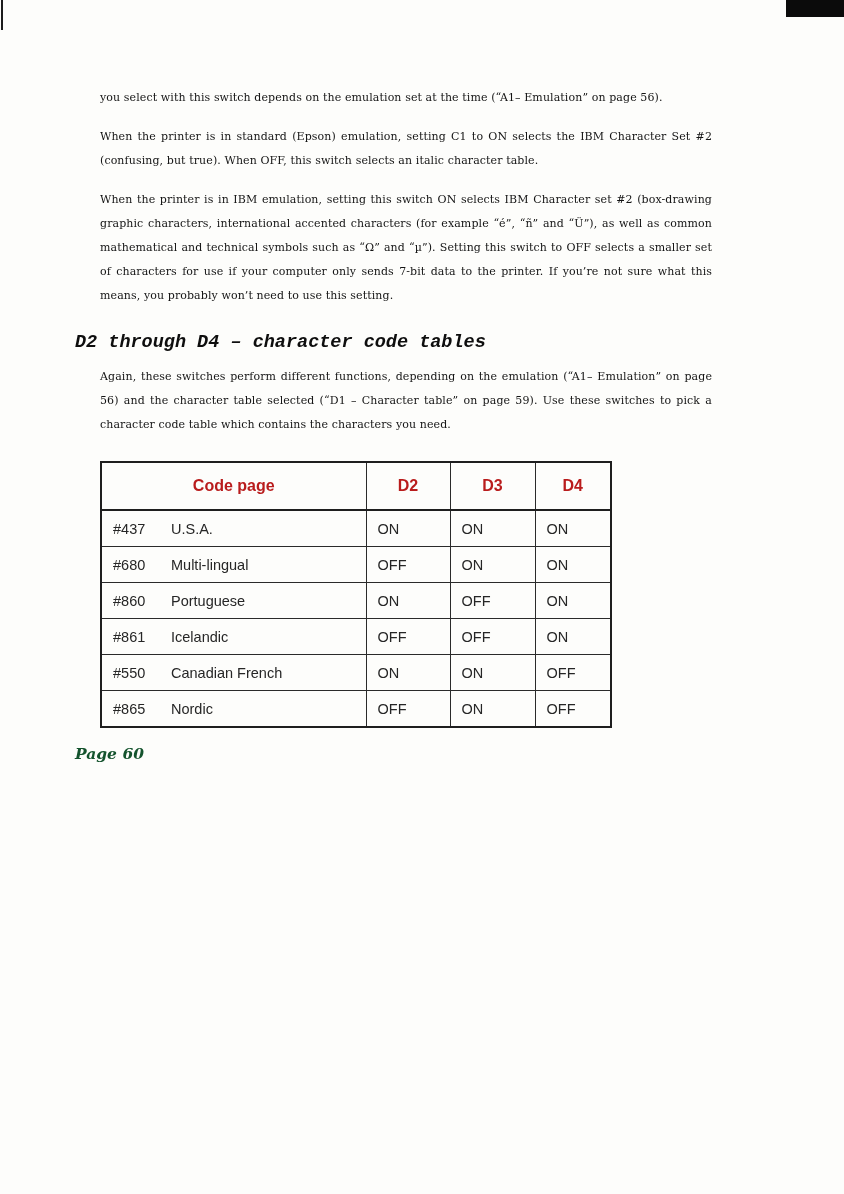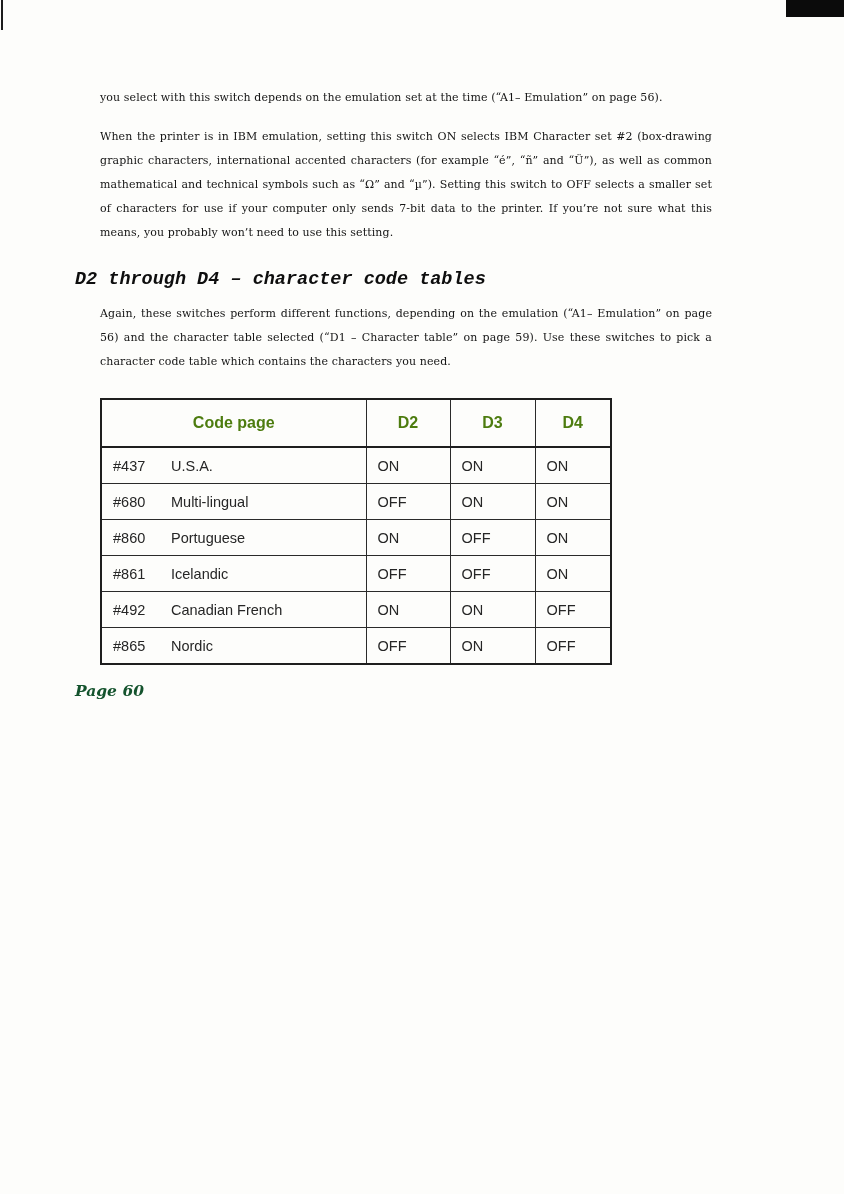--- a/index.html
+++ b/index.html
@@ -69,21 +69,21 @@
   table.codes th,
   table.codes td {
     border: 1px solid #2a2a2a;
   }
   table.codes thead th {
     border-bottom: 2.5px solid #1e1e1e;
     height: 44px;
     font-size: 16px;
     font-weight: bold;
     text-align: center;
-    color: #4d7c0f;
+    color: #b91c1c;
   }
   table.codes tbody td {
     height: 35px;
     font-size: 14.5px;
     padding: 0 0 0 11px;
     text-align: left;
     vertical-align: middle;
     margin-top: 38px;
   }
   td.codepage-cell .code-number {
@@ -103,20 +103,21 @@
 
 <div class="page">
 
   <div class="scan-bar"></div>
   <div class="scan-edge"></div>
 
   <div class="content">
 
     <p class="body">you select with this switch depends on the emulation set at the time (“A1– Emulation” on page 56).</p>
 
+    <p class="body">When the printer is in standard (Epson) emulation, setting C1 to ON selects the IBM Character Set #2 (confusing, but true). When OFF, this switch selects an italic character table.</p>
 
     <p class="body">When the printer is in IBM emulation, setting this switch ON selects IBM Character set #2 (box-drawing graphic characters, international accented characters (for example “é”, “ñ” and “Ü”), as well as common mathematical and technical symbols such as “Ω” and “µ”). Setting this switch to OFF selects a smaller set of characters for use if your computer only sends 7-bit data to the printer. If you’re not sure what this means, you probably won’t need to use this setting.</p>
 
     <h2 class="heading">D2 through D4 – character code tables</h2>
 
     <p class="body">Again, these switches perform different functions, depending on the emulation (“A1– Emulation” on page 56) and the character table selected (“D1 – Character table” on page 59). Use these switches to pick a character code table which contains the characters you need.</p>
 
 
     <table class="codes">
       <colgroup>
@@ -152,21 +153,21 @@
           <td>OFF</td>
           <td>ON</td>
         </tr>
         <tr>
           <td class="codepage-cell"><span class="code-number">#861</span><span>Icelandic</span></td>
           <td>OFF</td>
           <td>OFF</td>
           <td>ON</td>
         </tr>
         <tr>
-          <td class="codepage-cell"><span class="code-number">#492</span><span>Canadian French</span></td>
+          <td class="codepage-cell"><span class="code-number">#550</span><span>Canadian French</span></td>
           <td>ON</td>
           <td>ON</td>
           <td>OFF</td>
         </tr>
         <tr>
           <td class="codepage-cell"><span class="code-number">#865</span><span>Nordic</span></td>
           <td>OFF</td>
           <td>ON</td>
           <td>OFF</td>
         </tr>

